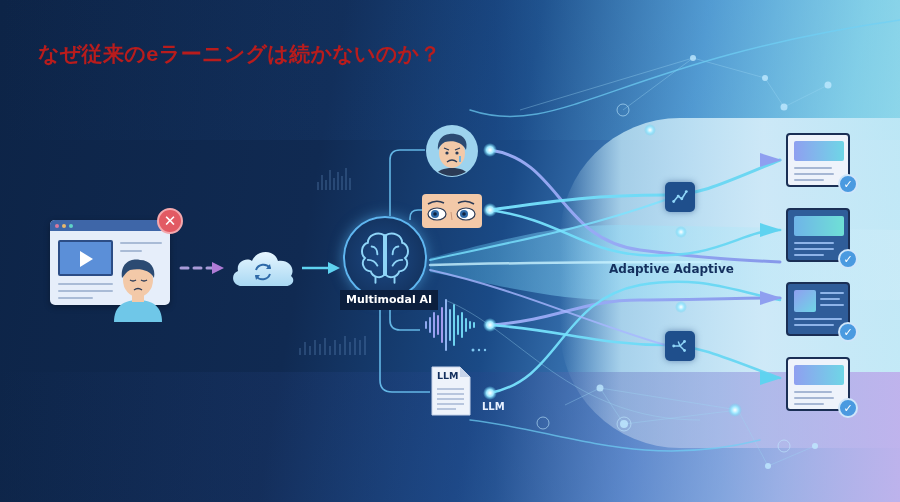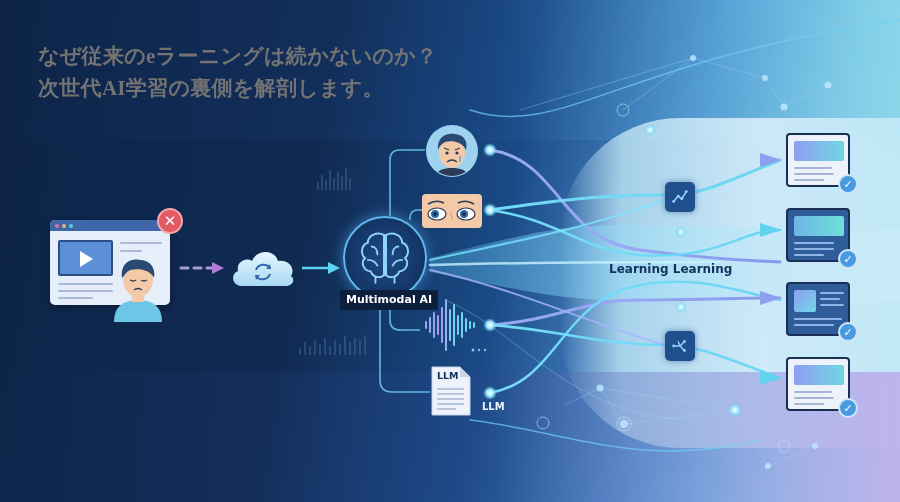--- a/index.html
+++ b/index.html
@@ -19,21 +19,21 @@
   }
   .light-pane {
     position: absolute; left: 560px; top: 118px; width: 340px; height: 330px;
     background: linear-gradient(90deg, rgba(190,230,245,0) 0%, rgba(200,235,248,0.75) 18%, rgba(215,238,250,0.9) 60%, rgba(200,235,248,0.8) 100%);
     border-radius: 120px 0 0 120px;
   }
   svg.flows { position: absolute; left: 0; top: 0; width: 900px; height: 502px; }
 
   .headline {
     position: absolute; left: 38px; top: 40px;
-    color: #737373; font-family: Liberation Serif, serif; font-weight: bold;
+    color: #b91c1c; font-family: Liberation Mono, monospace; font-weight: bold;
     font-size: 21px; line-height: 32px; letter-spacing: 0.3px;
   }
   .headline div { white-space: nowrap; }
 
   
   .old-window {
     position: absolute; left: 50px; top: 220px; width: 120px; height: 85px;
     background: #e6eefa; border-radius: 5px; overflow: hidden;
     box-shadow: 0 2px 6px rgba(0,0,0,0.3);
   }
@@ -233,21 +233,20 @@
     <line x1="345" y1="355" x2="345" y2="336"></line>
       <line x1="350" y1="355" x2="350" y2="342"></line>
       <line x1="355" y1="355" x2="355" y2="338"></line>
     <line x1="360" y1="355" x2="360" y2="340"></line>
       <line x1="365" y1="355" x2="365" y2="336"></line>
   </g>
 </svg>
 
 <div class="headline">
   <div>なぜ従来のeラーニングは続かないのか？</div>
-  <div>次世代AI学習の裏側を解剖します。</div>
 </div>
 
 <div class="old-window">
   <div class="titlebar">
     <span class="dot" style="background:#d9799c"></span>
     <span class="dot" style="background:#e8b86b"></span>
     <span class="dot" style="background:#5fd3c7"></span>
   </div>
   <div class="video">
       <div class="play"></div>
@@ -352,21 +351,21 @@
   </svg>
 </div>
 <div class="node-box" style="left:665px; top:331px;">
   <svg viewBox="0 0 20 20" width="18" height="18">
     <path d="M3 10 L10 10 L15 5 M10 10 L15 15 M10 10 L8 5" stroke="#8fd5f8" stroke-width="1.6" fill="none"></path>
     <circle cx="3" cy="10" r="1.6" fill="#8fd5f8"></circle>
       <circle cx="15" cy="5" r="1.6" fill="#8fd5f8"></circle>
       <circle cx="15" cy="15" r="1.6" fill="#8fd5f8"></circle>
   </svg>
 </div>
-<div class="adaptive-label">Learning Learning</div>
+<div class="adaptive-label">Adaptive Adaptive</div>
 
 <div class="card light" style="left:786px; top:133px;">
   <div class="banner"></div>
   <div class="ln" style="left:6px; top:32px; width:38px;"></div>
   <div class="ln" style="left:6px; top:38px; width:40px;"></div>
   <div class="ln" style="left:6px; top:44px; width:30px;"></div>
 </div>
 <div class="check" style="left:838px; top:174px;">✓</div>
 
 <div class="card dark" style="left:786px; top:208px;">

